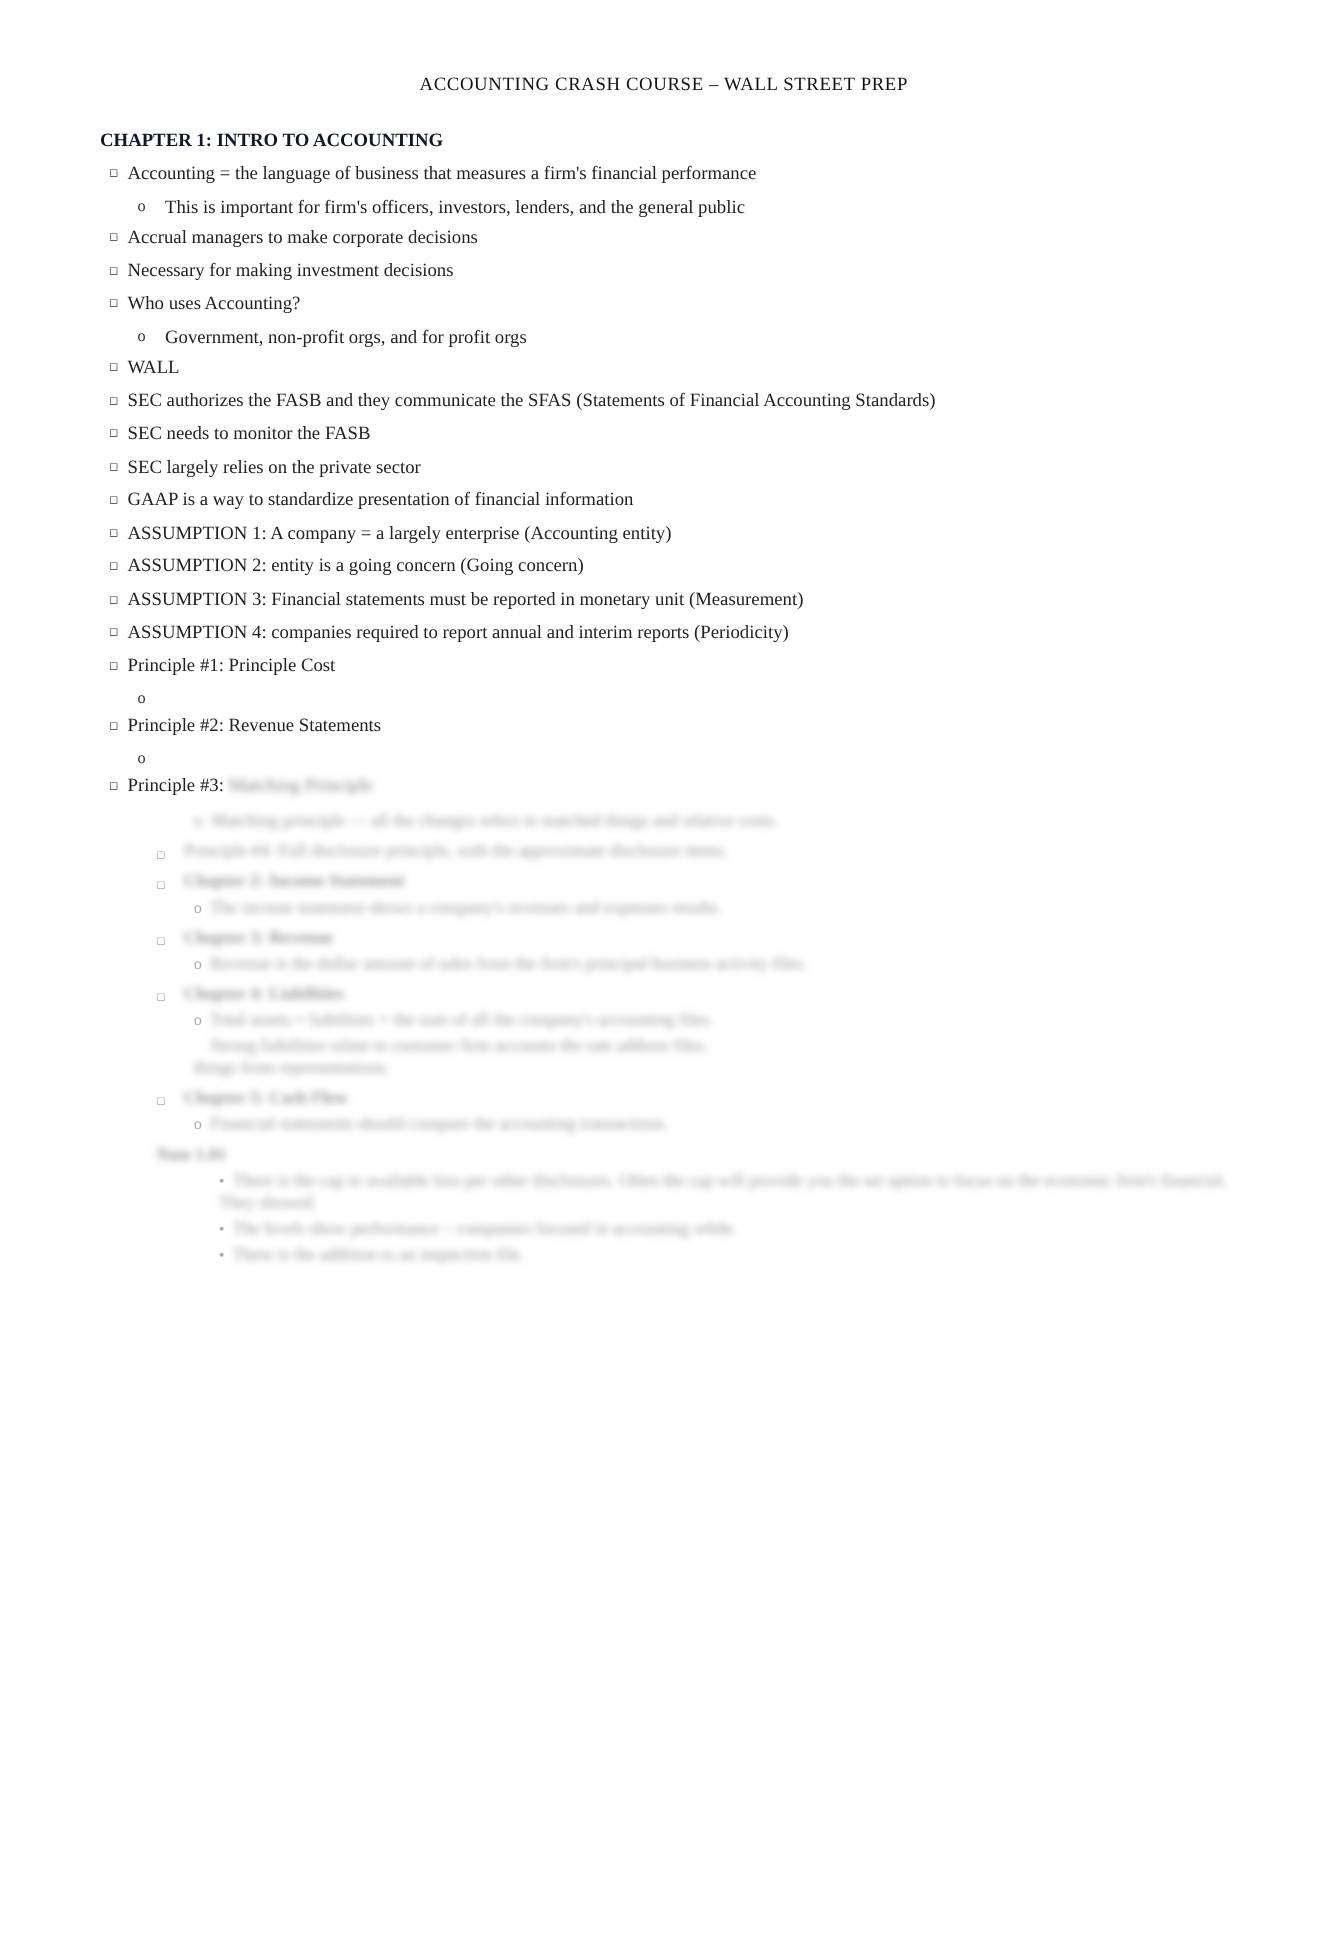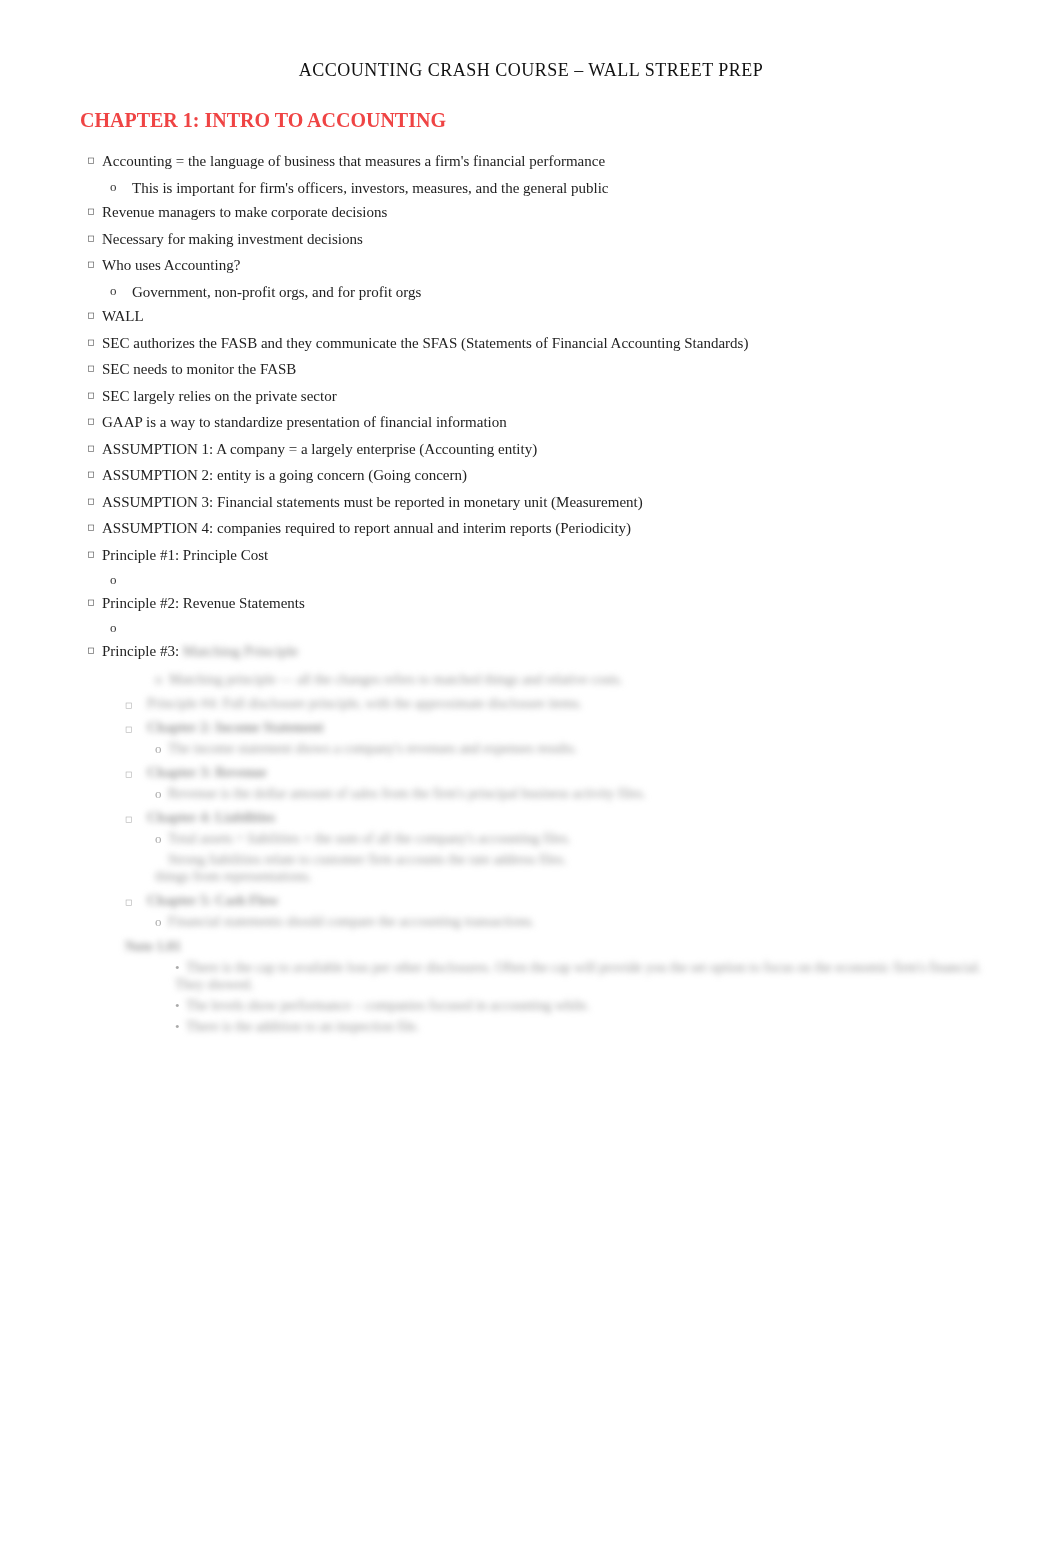--- a/index.html
+++ b/index.html
@@ -13,31 +13,31 @@
       font-family: 'Times New Roman', Times, serif;
       font-size: 15px;
       color: #222;
       width: 1062px;
       min-height: 1556px;
       padding: 60px 80px;
     }
 
     .page-header {
       text-align: center;
-      font-size: 18px;
+      font-size: 15px;
       letter-spacing: 0.5px;
       margin-bottom: 28px;
       color: #111;
     }
 
     .chapter-title {
-      font-size: 20px;
+      font-size: 15px;
       font-weight: bold;
-      margin-bottom: 18px;
-      color: #ef4444;
+      margin-bottom: 6px;
+      color: #0f172a;
     }
 
     .bullet-list {
       list-style: none;
       padding: 0;
       margin: 0;
     }
 
     .bullet-list > li {
       display: flex;
@@ -100,27 +100,27 @@
 
   <ul class="bullet-list">
 
     <li>
       <span class="bullet-icon">◻</span>
       <span class="bullet-text">Accounting = the language of business that measures a firm's financial performance</span>
     </li>
     <ul class="sub-list">
       <li>
         <span class="sub-bullet">o</span>
-        <span>This is important for firm's officers, investors, measures, and the general public</span>
-      </li>
-    </ul>
-
-    <li>
-      <span class="bullet-icon">◻</span>
-      <span class="bullet-text">Revenue managers to make corporate decisions</span>
+        <span>This is important for firm's officers, investors, lenders, and the general public</span>
+      </li>
+    </ul>
+
+    <li>
+      <span class="bullet-icon">◻</span>
+      <span class="bullet-text">Accrual managers to make corporate decisions</span>
     </li>
 
     <li>
       <span class="bullet-icon">◻</span>
       <span class="bullet-text">Necessary for making investment decisions</span>
     </li>
 
     <li>
       <span class="bullet-icon">◻</span>
       <span class="bullet-text">Who uses Accounting?</span>

